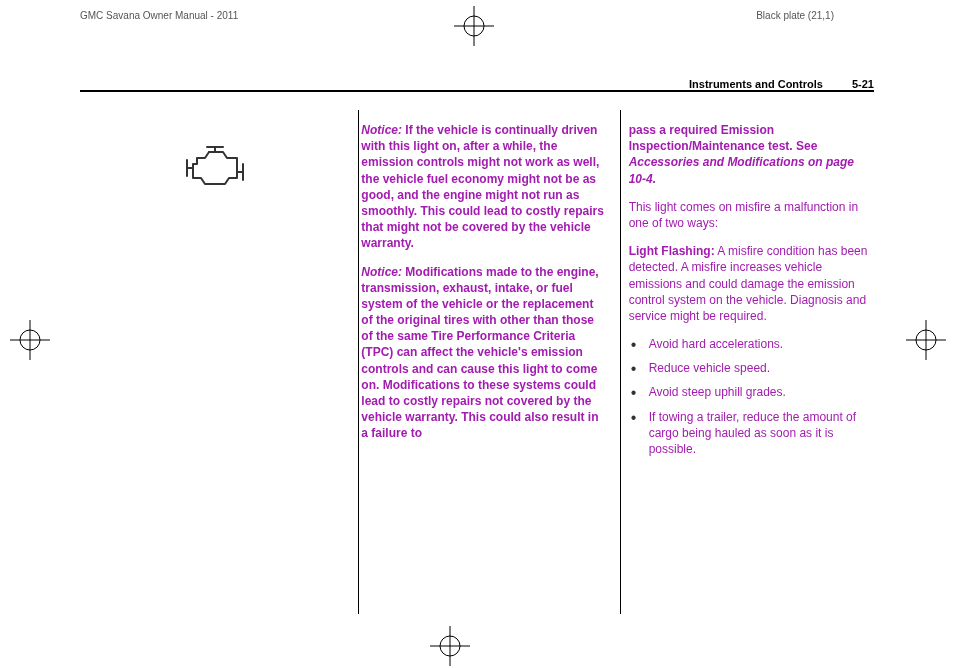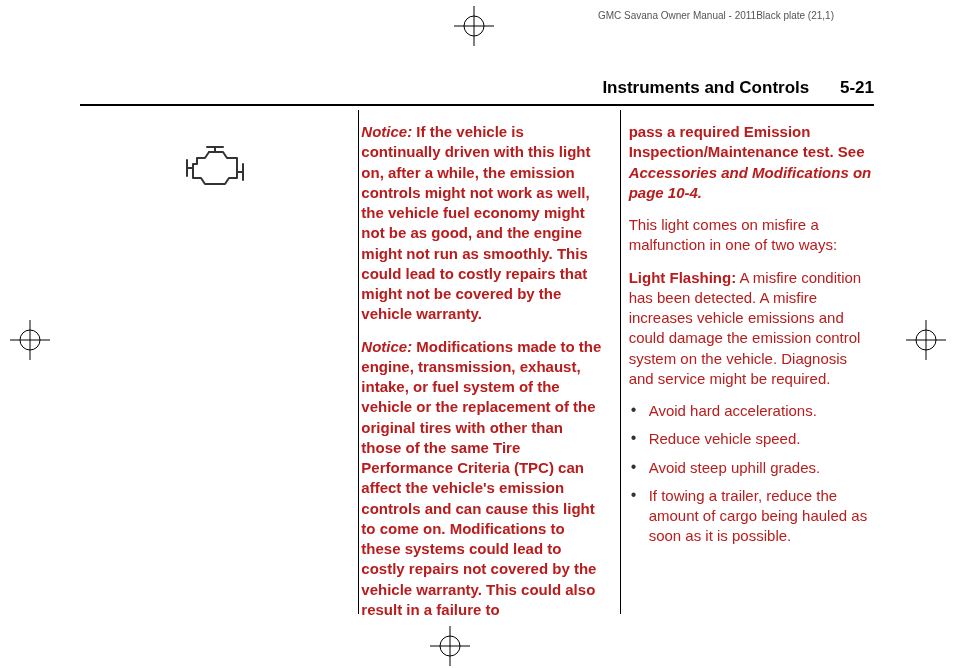--- a/index.html
+++ b/index.html
@@ -11,61 +11,61 @@
       background: #fff;
       color: #333;
       position: relative;
     }
     .top-header {
       position: absolute;
       top: 10px;
       left: 0;
       right: 0;
       display: flex;
-      justify-content: flex-end;
+      justify-content: space-between;
       padding: 0 120px 0 80px;
       font-size: 10px;
       color: #555;
     }
     .crosshair {
       position: absolute;
       width: 40px;
       height: 40px;
     }
     .crosshair svg { width: 100%; height: 100%; }
     .crosshair.top-center { top: 6px; left: 454px; }
     .crosshair.left-mid { top: 320px; left: 10px; }
     .crosshair.right-mid { top: 320px; left: 906px; }
     .crosshair.bottom-center { top: 626px; left: 430px; }
     .page-header {
       position: absolute;
       top: 78px;
       right: 80px;
       border-bottom: 2px solid #000;
-      padding-bottom: 6px;
+      padding-bottom: 0;
       width: 794px;
       text-align: right;
       font-weight: bold;
-      font-size: 17px;
+      font-size: 11px;
       color: #000;
     }
     .page-header .page-num { margin-left: 26px; }
     .content {
       position: absolute;
       top: 122px;
       left: 94px;
       right: 80px;
       display: flex;
       gap: 22px;
     }
     .col {
       flex: 1;
-      font-size: 15px;
+      font-size: 12px;
       line-height: 1.35;
-      color: #b91c1c;
+      color: #a21caf;
     }
     .col p { margin-bottom: 12px; }
     .col .notice-label { font-weight: bold; font-style: italic; }
     .col .bold { font-weight: bold; }
     .col .ital { font-style: italic; font-weight: bold; }
     .icon-engine {
       text-align: center;
       margin: 22px 0 30px 0;
     }
     .icon-engine svg { width: 64px; height: 48px; }

